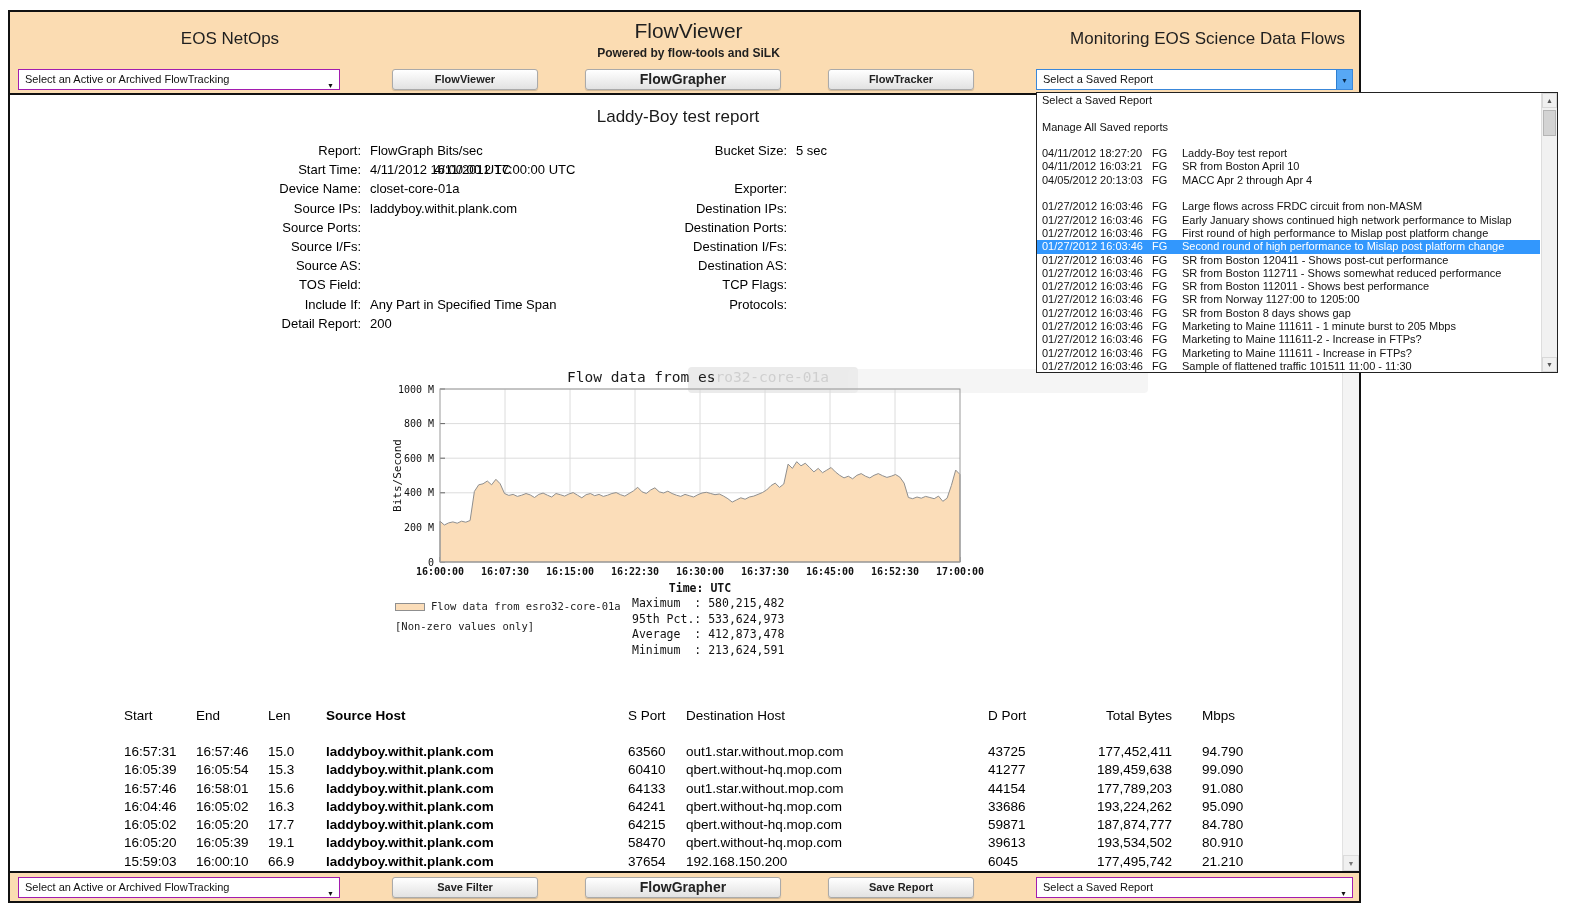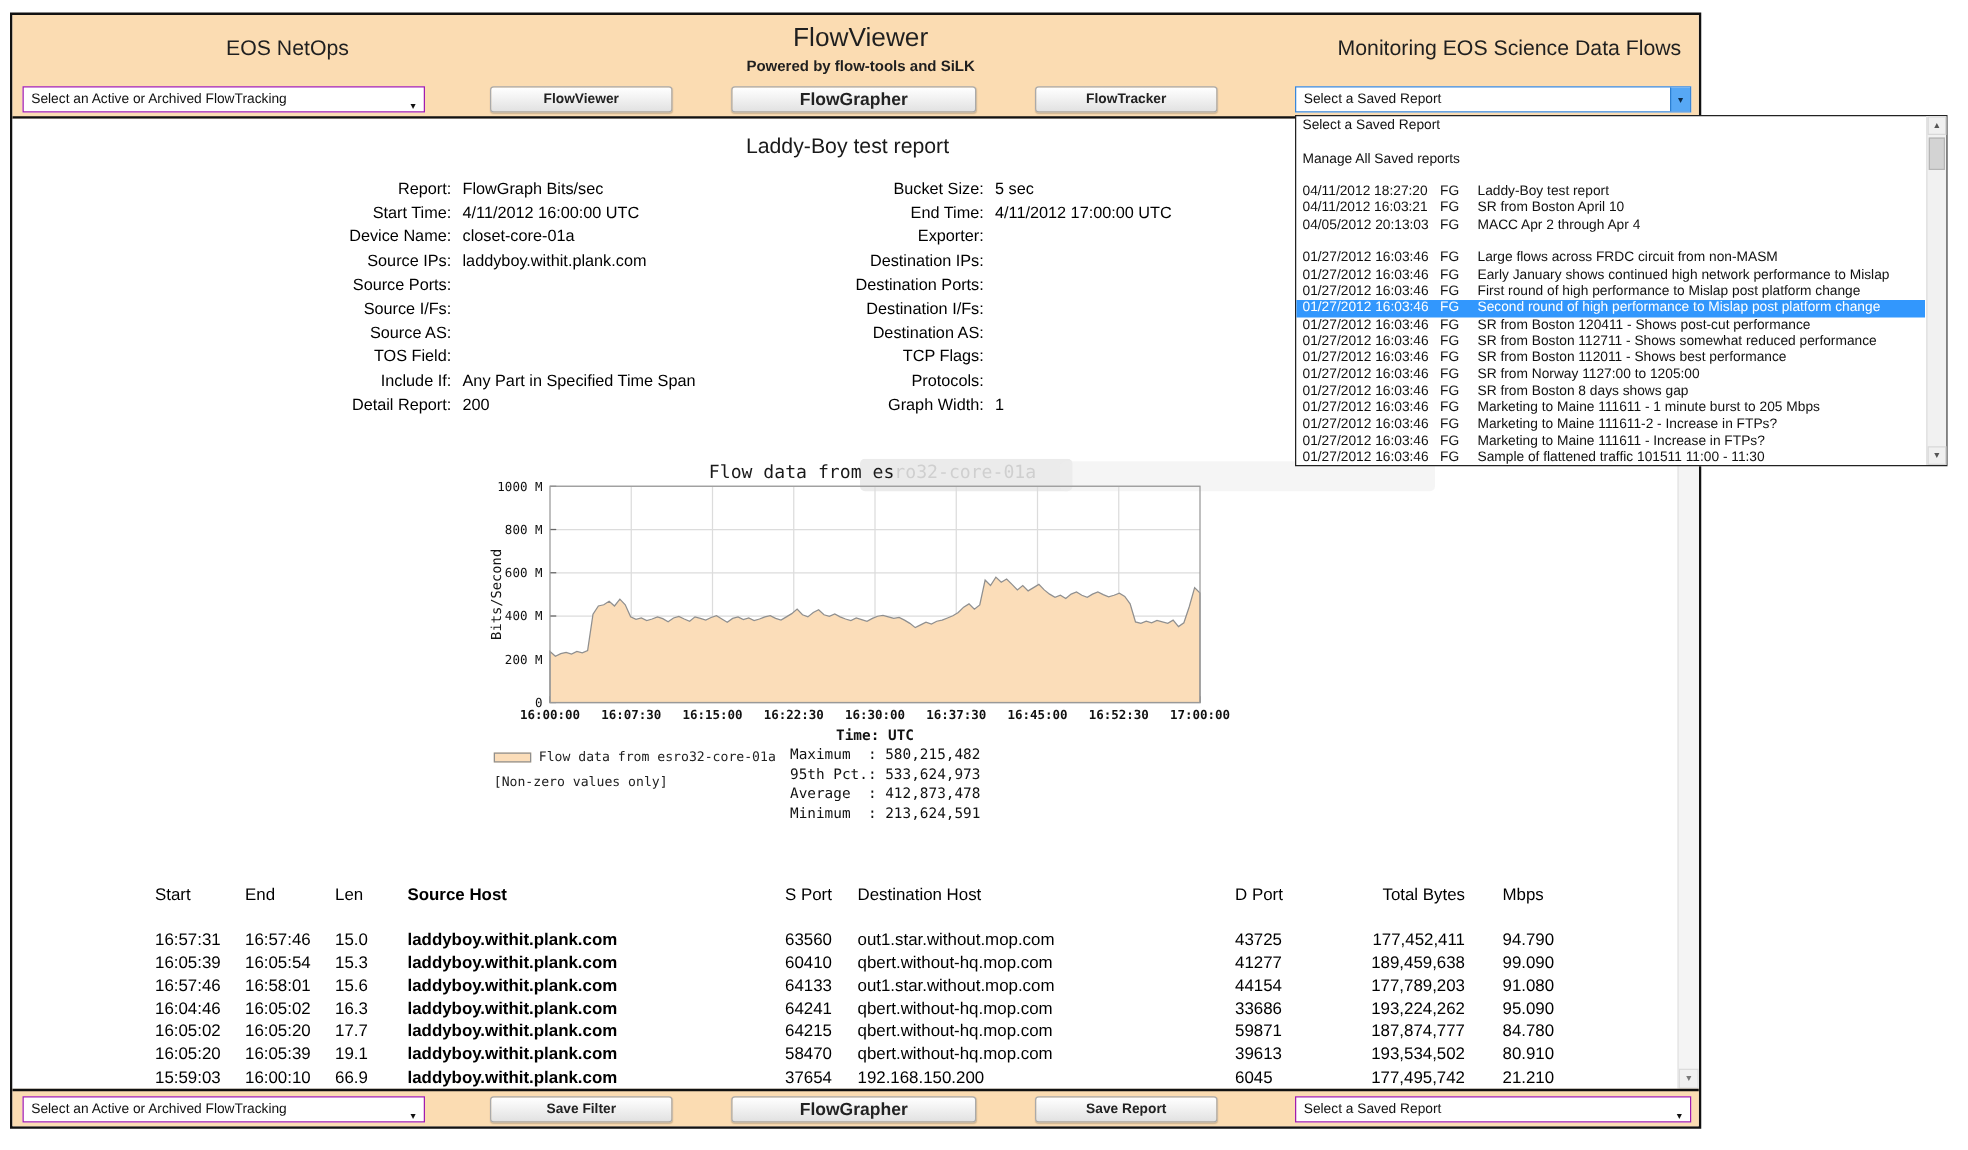--- a/index.html
+++ b/index.html
@@ -174,21 +174,20 @@
           <span class="plabel">Detail Report:</span>
           <span class="pvalue">200</span>
         </div>
       </div>
     <div class="params" id="params-right">
         <div class="prow">
           <span class="plabel">Bucket Size:</span>
           <span class="pvalue">5 sec</span>
         </div>
         <div class="prow">
-          <span class="plabel">End Time:</span>
           <span class="pvalue">4/11/2012 17:00:00 UTC</span>
         </div>
         <div class="prow">
           <span class="plabel">Exporter:</span>
           <span class="pvalue"></span>
         </div>
         <div class="prow">
           <span class="plabel">Destination IPs:</span>
           <span class="pvalue"></span>
         </div>
@@ -204,24 +203,20 @@
           <span class="plabel">Destination AS:</span>
           <span class="pvalue"></span>
         </div>
         <div class="prow">
           <span class="plabel">TCP Flags:</span>
           <span class="pvalue"></span>
         </div>
         <div class="prow">
           <span class="plabel">Protocols:</span>
           <span class="pvalue"></span>
-        </div>
-        <div class="prow">
-          <span class="plabel">Graph Width:</span>
-          <span class="pvalue">1</span>
         </div>
       </div>
 
     <div id="chart-wrap"><svg width="790" height="237">
           <rect x="300" y="0" width="170" height="26" rx="4" fill="#ebebeb"></rect>
           <rect x="460" y="2" width="300" height="24" rx="4" fill="#ededed" opacity="0.55"></rect>
           <line x1="52" x2="57" y1="195" y2="195" stroke="#666" stroke-width="1"></line>
           <text x="46" y="198.5" text-anchor="end" font-size="10px" fill="#111" font-family="&quot;DejaVu Sans Mono&quot;, monospace">0</text>
           <line x1="52" x2="572" y1="160.4" y2="160.4" stroke="#dcdcdc" stroke-width="1"></line>
           <line x1="52" x2="57" y1="160.4" y2="160.4" stroke="#666" stroke-width="1"></line>

